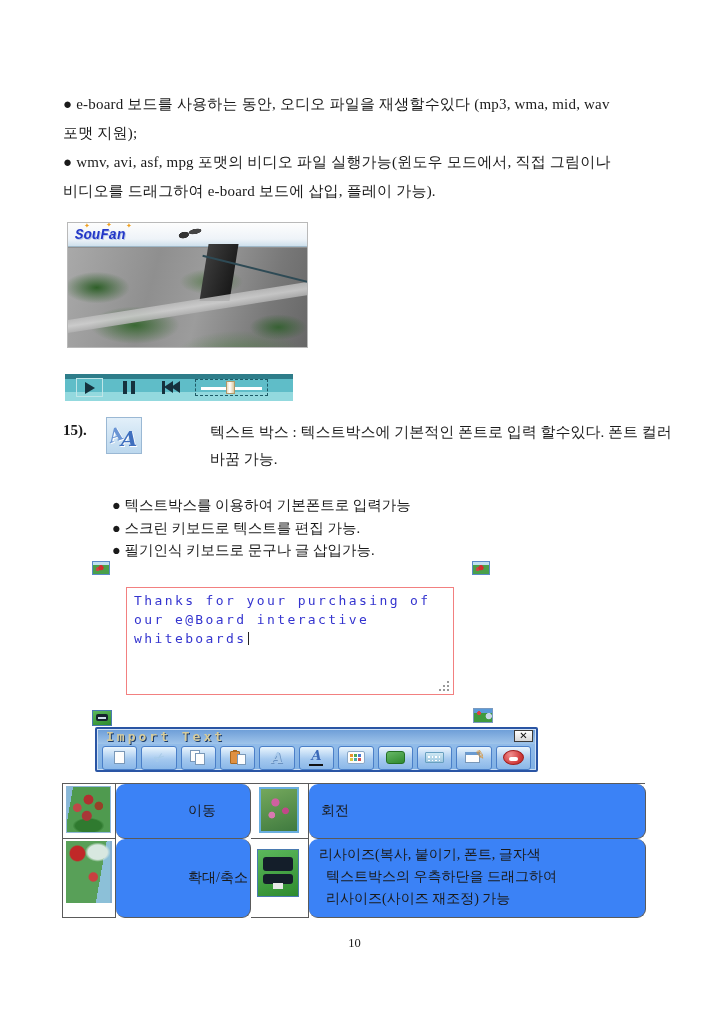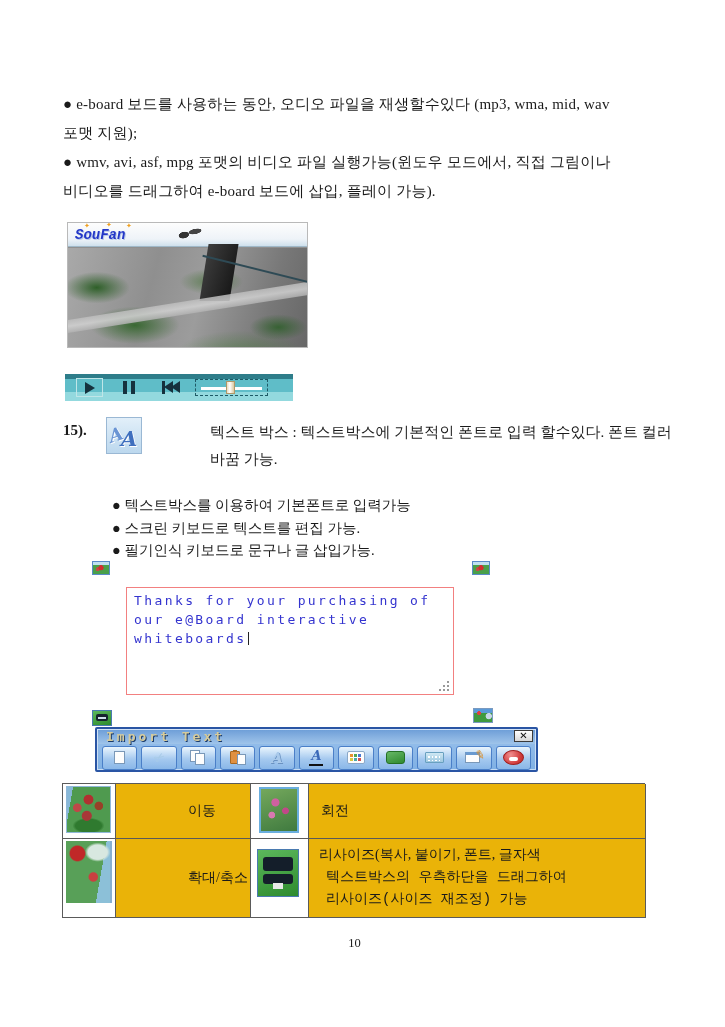--- a/index.html
+++ b/index.html
@@ -162,26 +162,26 @@
     border:1px solid #a02020;
     background:radial-gradient(circle at 35% 30%, #f09090, #d44040 60%, #b82828); }
   .remove-ic i { position:absolute; left:5px; right:5px; top:6px; height:3.5px;
     border-radius:2px; background:#fff; }
   
   .ftable { position:absolute; left:62px; top:783px; width:583px;
     display:grid; grid-template-columns:53px 135px 58px 337px;
     grid-template-rows:55px 79px; border-top:1px solid #5a5a5a; border-left:1px solid #5a5a5a; }
   .fcell { border-right:1px solid #5a5a5a; border-bottom:1px solid #5a5a5a;
     position:relative; font-size:14px; }
-  .fcell.txt { background:#eab308; display:flex; align-items:center; }
+  .fcell.txt { background:#3b82f6; display:flex; align-items:center;border-radius:9px; }
   .fcell.img { background:#ffffff; }
   .fcell .pad2 { padding-left:72px; }
   .fcell .pad4 { padding-left:12px; }
   .cell-lines { padding:5px 0 0 10px; line-height:22px; font-size:14px; }
-  .cell-lines .l2, .cell-lines .l3 { padding-left:7px;font-family:Liberation Mono, monospace; }
+  .cell-lines .l2, .cell-lines .l3 { padding-left:7px; }
   .thumb { position:absolute; }
   .tulip-red { left:3px; top:2px; width:45px; height:47px; border:1px solid #90b8d8;
     background:
       radial-gradient(circle 7px at 50% 28%, #b03030 65%, transparent 76%),
       radial-gradient(circle 6px at 24% 46%, #c04848 65%, transparent 78%),
       radial-gradient(circle 6px at 74% 42%, #984028 65%, transparent 78%),
       radial-gradient(circle 7px at 46% 64%, #a83838 65%, transparent 78%),
       radial-gradient(ellipse 20px 10px at 50% 86%, #2f7a2f 65%, transparent 80%),
       linear-gradient(100deg,#88b8d8 0 12%, #4f9a4f 12% 100%); }
   .tulip-pink { left:8px; top:3px; width:40px; height:46px; border:2px solid #6aaede;

